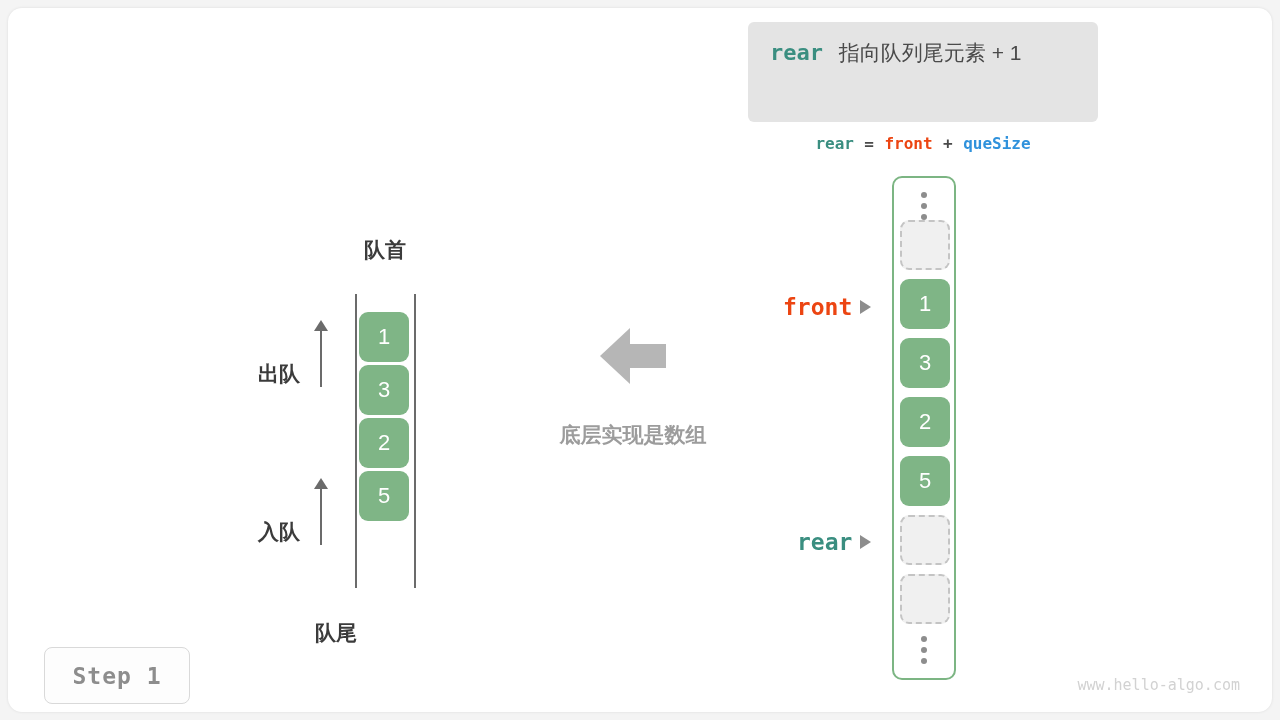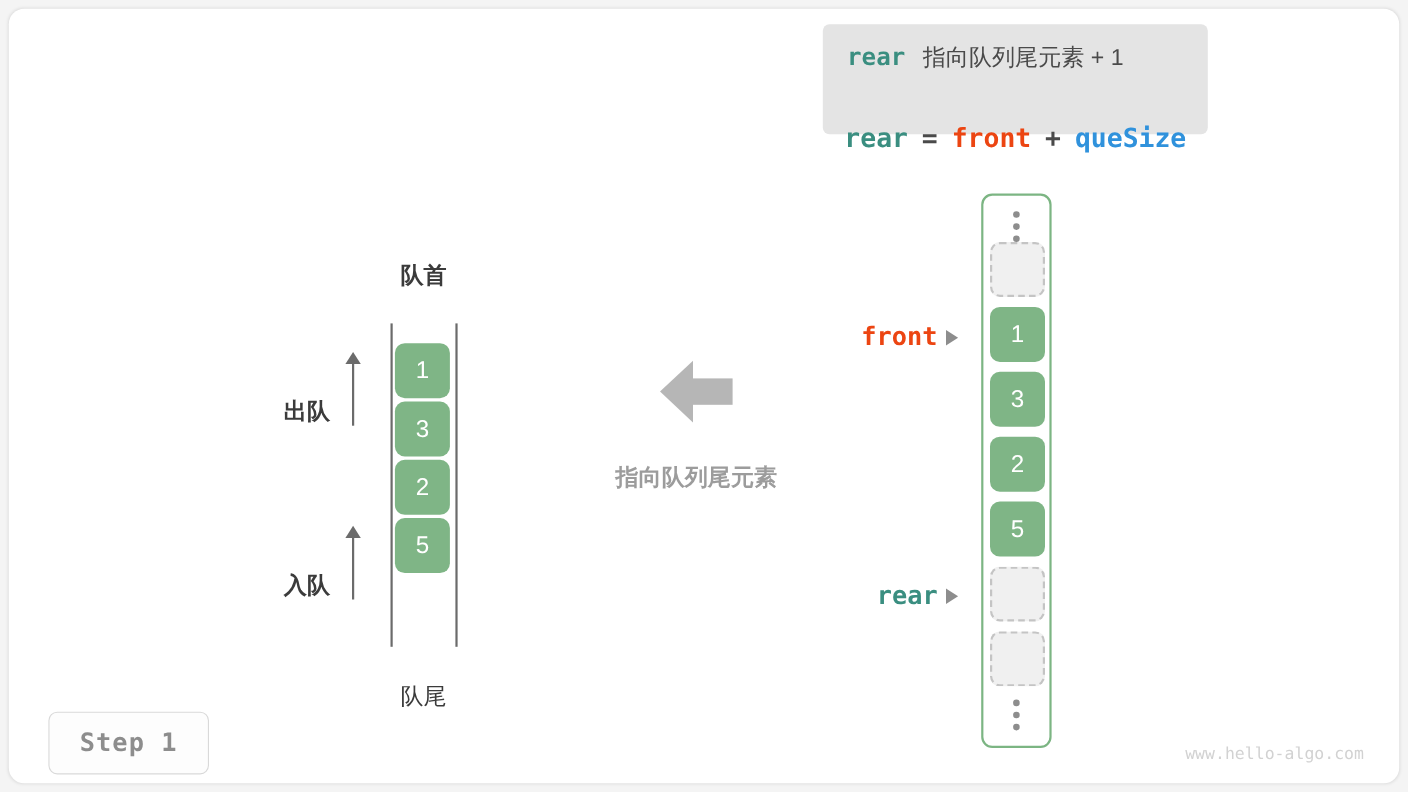--- a/index.html
+++ b/index.html
@@ -64,24 +64,24 @@
   .legend-desc {
     color: #4a4a4a;
     font-size: 21px;
     margin-left: 10px;
   }
 
   
   #formula {
     position: absolute;
     left: 740px;
-    top: 104px;
+    top: 126px;
     width: 350px;
     text-align: center;
-    font-size: 24px;
+    font-size: 16px;
     white-space: nowrap;
   }
   #formula .op { color: #4a4a4a; margin: 0 6px; }
 
   
   #array-container {
     position: absolute;
     left: 884px;
     top: 168px;
     width: 64px;
@@ -205,23 +205,23 @@
     text-align: center;
     font-size: 21px;
     font-weight: bold;
     color: #3b3b3b;
   }
   #label-tail {
     position: absolute;
     left: 307px;
     top: 611px;
     width: 140px;
-    text-align: center;
-    font-size: 21px;
-    font-weight: normal;
+    text-align: left;
+    font-size: 21px;
+    font-weight: bold;
     color: #3b3b3b;
   }
 
   .op-group {
     position: absolute;
     display: flex;
     align-items: flex-end;
   }
   .op-label {
     font-size: 21px;
@@ -369,21 +369,21 @@
         <span class="head"></span>
           <span class="shaft"></span>
       </span>
     </div>
 
     <div id="center-arrow">
       <span class="tail"></span>
       <span class="tip"></span>
     </div>
     <div id="center-caption" class="cjk">
-      <div>指向队列尾元素</div>
+      <div>底层实现是数组</div>
     </div>
 
     <div id="array-container">
       <div class="dots" id="dots-top">
         <span></span>
           <span></span>
           <span></span>
       </div>
 
       <div class="acell empty" style="top:42px"></div>

